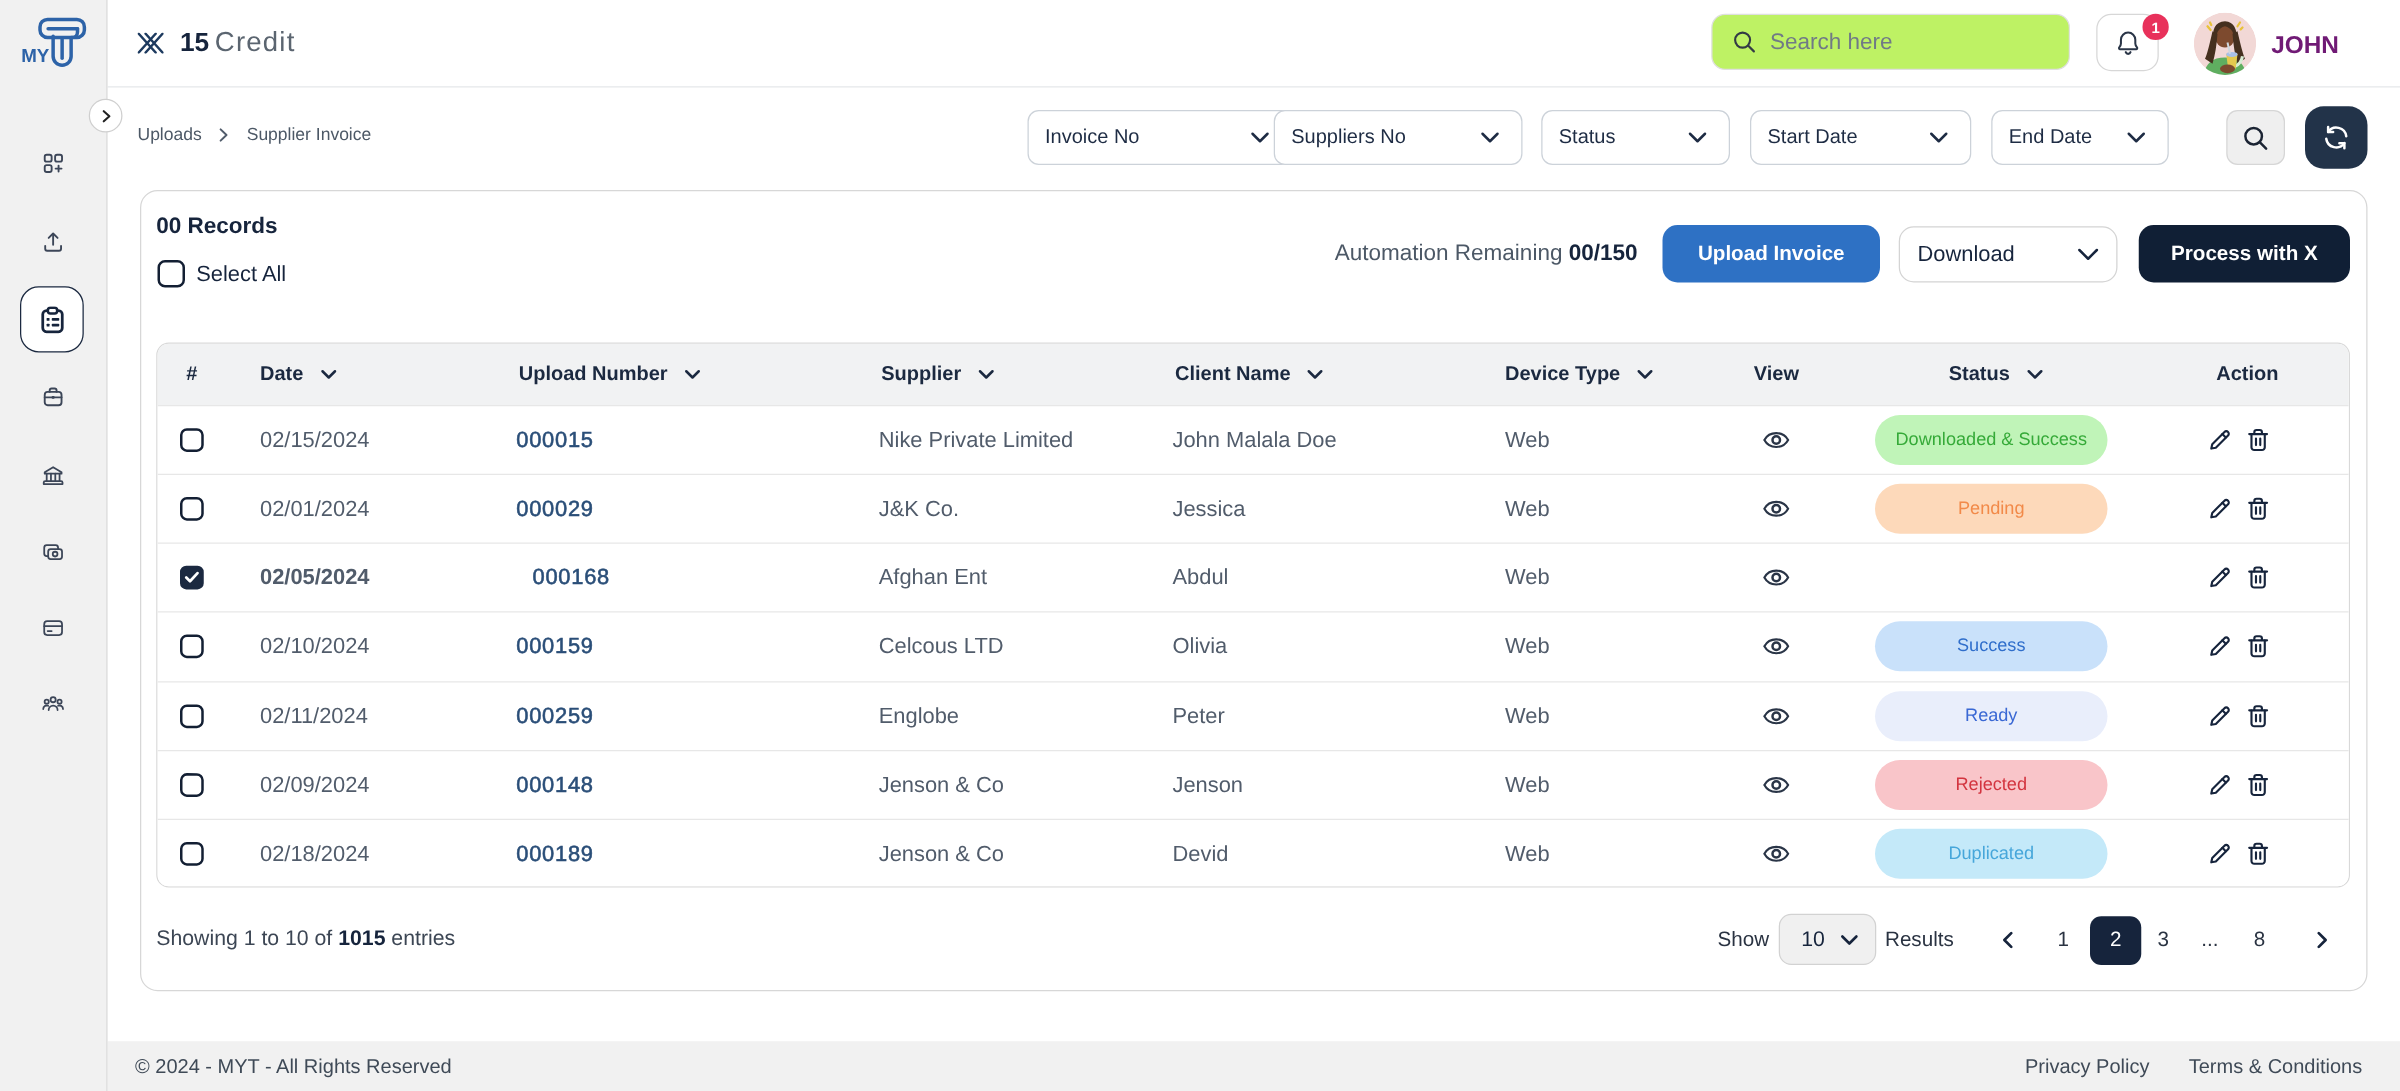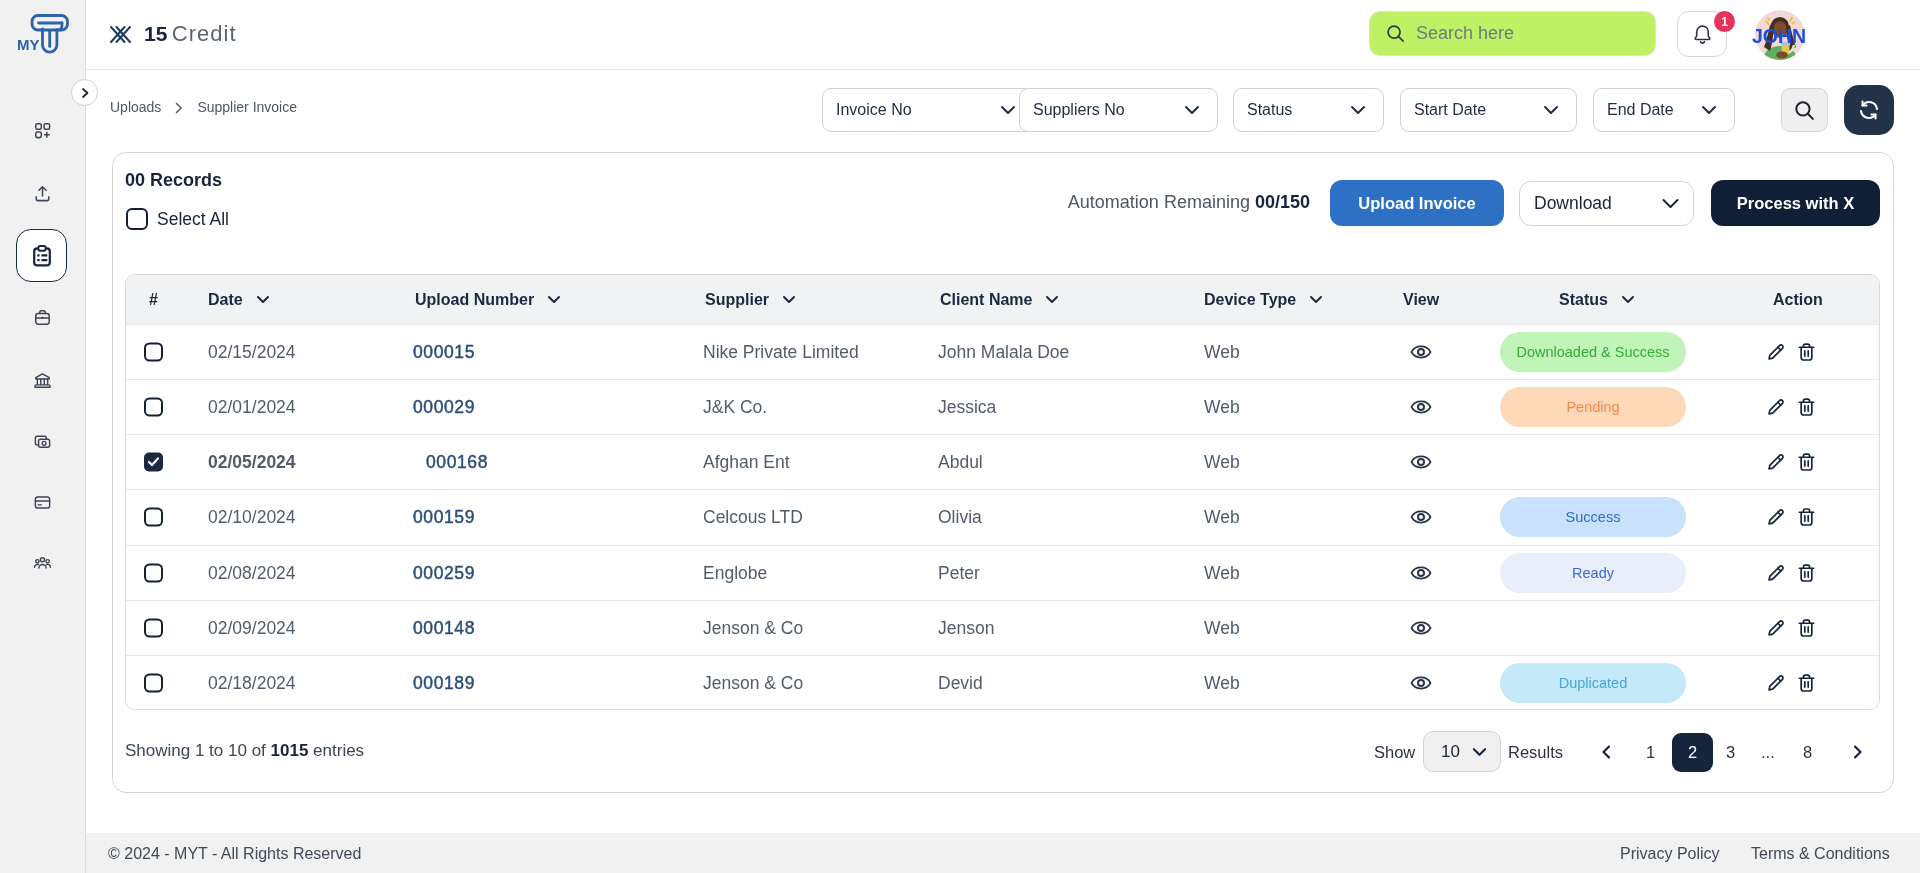--- a/index.html
+++ b/index.html
@@ -14,21 +14,21 @@
 
 #header { position:absolute; left:86px; top:0; width:1834px; height:70px; background:#fff; border-bottom:1px solid #e5e7ea; }
 #credit { position:absolute; left:24px; top:21px; display:flex; align-items:center; gap:13px; }
 #credit .num { font-size:21px; font-weight:bold; color:#16243c; }
 #credit .lbl { font-size:22px; color:#5b6570; letter-spacing:1px; }
 #searchbox { position:absolute; left:1283px; top:11px; width:287px; height:45px; background:#bef264; border:1px solid #dfdfdf; border-radius:11px; display:flex; align-items:center; padding-left:16px; gap:11px; }
 #searchbox span { font-size:18px; color:#707a86; }
 #bellbtn { position:absolute; left:1591px; top:11px; width:50px; height:46px; background:#fff; border:1px solid #d7d7d7; border-radius:12px; display:flex; align-items:center; justify-content:center; }
 #badge { position:absolute; left:1628px; top:11px; width:21px; height:21px; background:#e8315b; border-radius:50%; color:#fff; font-size:12px; font-weight:bold; display:flex; align-items:center; justify-content:center; z-index:3; }
 #avatar { position:absolute; left:1669px; top:10px; width:50px; height:50px; border-radius:50%; overflow:hidden; }
-#john { position:absolute; left:1666px; top:25px; font-size:19.5px; font-weight:bold; color:#1d4ed8; }
+#john { position:absolute; left:1731px; top:25px; font-size:19.5px; font-weight:bold; color:#701a75; }
 
 #breadcrumb { position:absolute; left:110px; top:99px; font-size:14px; color:#4c5866; display:flex; gap:14px; align-items:center; }
 .filter { position:absolute; top:88px; height:44px; background:#fff; border:1px solid #ccd2d9; border-radius:9px; display:flex; align-items:center; justify-content:space-between; padding:0 17px 0 13px; font-size:16px; color:#1e2c44; }
 #fsearch { position:absolute; left:1781px; top:88px; width:47px; height:44px; background:#efefef; border:1px solid #d6d6d6; border-radius:9px; display:flex; align-items:center; justify-content:center; }
 #frefresh { position:absolute; left:1844px; top:85px; width:50px; height:50px; background:#223349; border-radius:15px; display:flex; align-items:center; justify-content:center; }
 
 #card { position:absolute; left:112px; top:152px; width:1782px; height:641px; background:#fff; border:1px solid #d7d7d7; border-radius:14px; }
 #records { position:absolute; left:12px; top:17px; font-size:18px; font-weight:bold; color:#16243c; }
 #selectall { position:absolute; left:13px; top:55px; display:flex; align-items:center; gap:9px; font-size:17.5px; color:#16243c; }
 #autom { position:absolute; right:583px; top:39px; font-size:18px; color:#4c5866; white-space:nowrap; }
@@ -400,21 +400,21 @@
               <path d="M6.8 5.3 V4 a1.9 1.9 0 0 1 1.9 -1.9 h2.6 A1.9 1.9 0 0 1 13.2 4 v1.3"></path>
               <path d="M4.4 5.8 V16.5 a2.4 2.4 0 0 0 2.4 2.4 h6.4 a2.4 2.4 0 0 0 2.4 -2.4 V5.8"></path>
               <path d="M8.2 9.2 v5.6 M11.8 9.2 v5.6"></path>
             </svg>
           </span>
     </div>
     <div class="trow">
       <span class="cell" style="left:18px; display:flex;">
             <span class="cb"></span>
           </span>
-      <span class="cell" style="left:82px;">02/08/2024</span>
+      <span class="cell" style="left:82px;">02/11/2024</span>
       <span class="cell upl" style="left:287px;">000259</span>
       <span class="cell" style="left:577px;">Englobe</span>
       <span class="cell" style="left:812px;">Peter</span>
       <span class="cell" style="left:1078px;">Web</span>
       <span class="cell" style="left:1284px; display:flex;">
             <svg width="22" height="20" viewBox="0 0 22 20" fill="none" stroke="#2a3547" stroke-width="1.7">
               <path d="M1.5 10 C5.5 2.6 16.5 2.6 20.5 10 C16.5 17.4 5.5 17.4 1.5 10 z"></path>
               <circle cx="11" cy="10" r="3" stroke-width="2"></circle>
             </svg>
           </span>
@@ -442,20 +442,21 @@
       <span class="cell upl" style="left:287px;">000148</span>
       <span class="cell" style="left:577px;">Jenson &amp; Co</span>
       <span class="cell" style="left:812px;">Jenson</span>
       <span class="cell" style="left:1078px;">Web</span>
       <span class="cell" style="left:1284px; display:flex;">
             <svg width="22" height="20" viewBox="0 0 22 20" fill="none" stroke="#2a3547" stroke-width="1.7">
               <path d="M1.5 10 C5.5 2.6 16.5 2.6 20.5 10 C16.5 17.4 5.5 17.4 1.5 10 z"></path>
               <circle cx="11" cy="10" r="3" stroke-width="2"></circle>
             </svg>
           </span>
+      <span class="pill" style="background:#f9c5c9; color:#d3343f;">Rejected</span>
       <span class="cell" style="left:1640px; display:flex;">
             <svg width="19" height="19" viewBox="0 0 20 20" fill="none" stroke="#16243c" stroke-width="1.8" stroke-linecap="round" stroke-linejoin="round">
               <path d="M3.2 17.2 L4 13.5 L14.3 3.2 a2.1 2.1 0 0 1 3 3 L7 16.5 L3.2 17.2 z"></path>
               <path d="M12.5 5 l2.9 2.9"></path>
             </svg>
           </span>
       <span class="cell" style="left:1671px; display:flex;">
             <svg width="19" height="20" viewBox="0 0 20 21" fill="none" stroke="#16243c" stroke-width="1.8" stroke-linecap="round" stroke-linejoin="round">
               <path d="M2.5 5.5 h15"></path>
               <path d="M6.8 5.3 V4 a1.9 1.9 0 0 1 1.9 -1.9 h2.6 A1.9 1.9 0 0 1 13.2 4 v1.3"></path>

